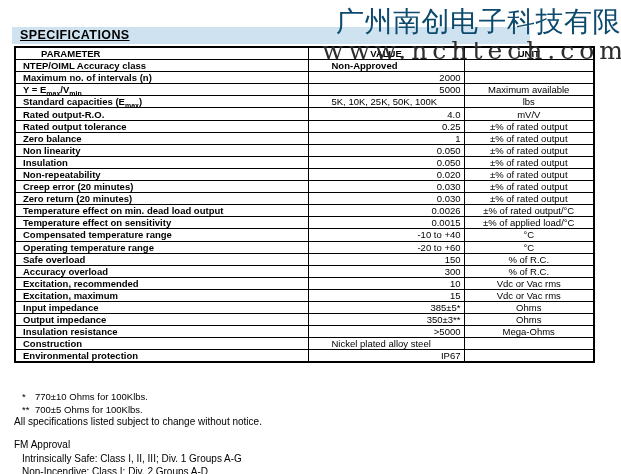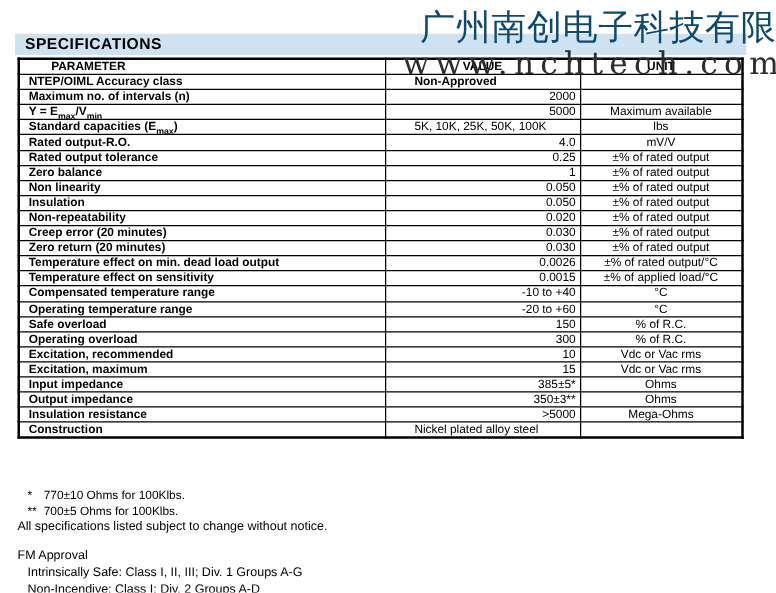--- a/index.html
+++ b/index.html
@@ -11,22 +11,23 @@
     position:absolute; left:336px; top:3px; z-index:9;
     font-family:"DejaVu Serif", serif; font-size:28px; letter-spacing:0.5px;
     color:#0c4a6e; white-space:nowrap;
   }
   .watermark-url {
     position:absolute; left:322px; top:36px; z-index:9;
     font-family:"DejaVu Serif", serif; font-size:25px; letter-spacing:5px;
     color:#2d2d2d; white-space:nowrap;
   }
   .spec-bar {
-    position:absolute; left:12px; top:27px; width:585px; height:17px;
+    position:absolute; left:12px; top:27px; width:518px; height:17px;
     background:#cee2ef;
+    text-decoration:underline;
   }
   .spec-bar span {
     display:block; font-weight:bold; font-size:12.5px; line-height:17px;
     padding-left:8px; letter-spacing:0.4px;
   }
   table.spec-table {
     position:absolute; left:14px; top:46px; width:579px;
     border-collapse:collapse; table-layout:fixed;
     border:2px solid #000;
   }
@@ -155,21 +156,21 @@
         <td class="param">Operating temperature range</td>
         <td class="value">-20 to +60</td>
         <td class="unit">°C</td>
       </tr>
       <tr>
         <td class="param">Safe overload</td>
         <td class="value">150</td>
         <td class="unit">% of R.C.</td>
       </tr>
       <tr>
-        <td class="param">Operating overload</td>
+        <td class="param">Accuracy overload</td>
         <td class="value">300</td>
         <td class="unit">% of R.C.</td>
       </tr>
       <tr>
         <td class="param">Excitation, recommended</td>
         <td class="value">10</td>
         <td class="unit">Vdc or Vac rms</td>
       </tr>
       <tr>
         <td class="param">Excitation, maximum</td>
@@ -187,20 +188,25 @@
         <td class="unit">Ohms</td>
       </tr>
       <tr>
         <td class="param">Insulation resistance</td>
         <td class="value">&gt;5000</td>
         <td class="unit">Mega-Ohms</td>
       </tr>
       <tr>
         <td class="param">Construction</td>
         <td class="value left">Nickel plated alloy steel</td>
+        <td class="unit"></td>
+      </tr>
+      <tr>
+        <td class="param">Environmental protection</td>
+        <td class="value">IP67</td>
         <td class="unit"></td>
       </tr>
     </tbody>
 </table>
 
 <div class="footnotes" id="footnotes">
     <div class="footnote-line">
       <span class="fn-marker">*</span>
       <span>770±10 Ohms for 100Klbs.</span>
     </div>

